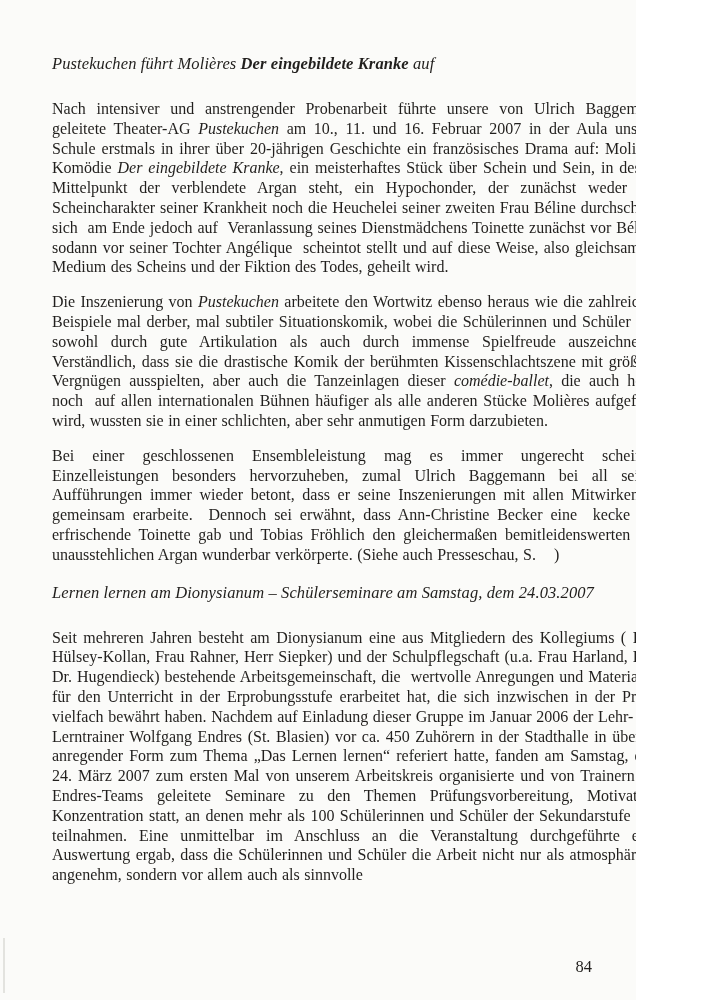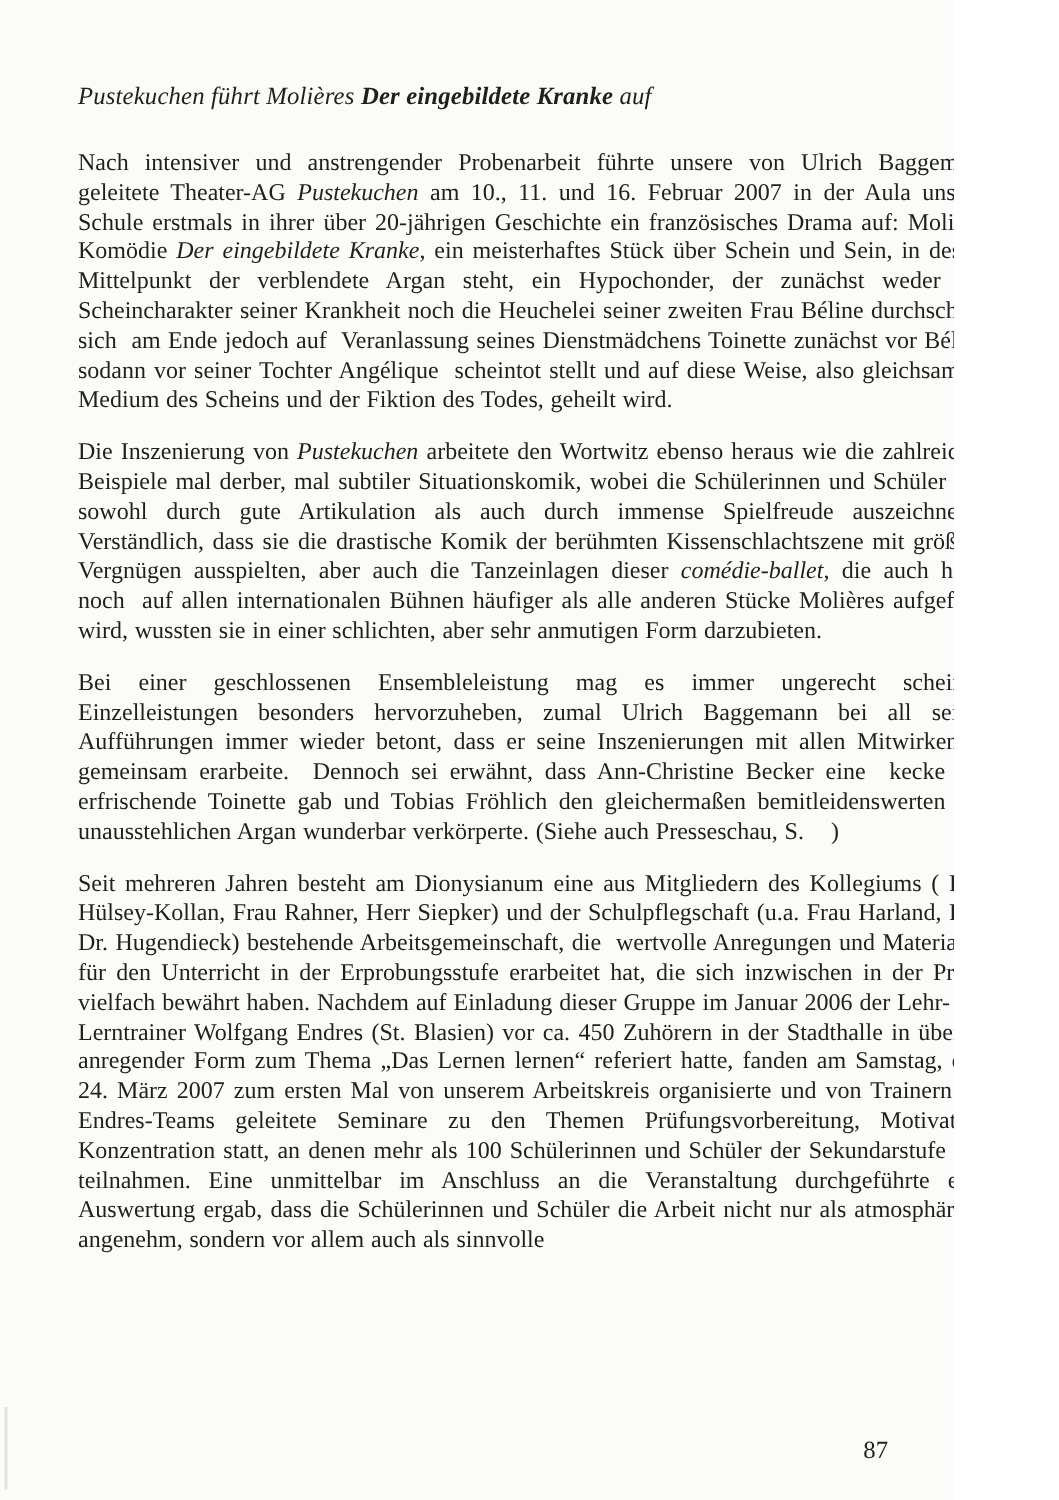--- a/index.html
+++ b/index.html
@@ -69,19 +69,20 @@
   <div class="content">
 
     <h1 class="title"><span class="it">Pustekuchen führt Molières </span><span class="it b">Der eingebildete Kranke</span><span class="it"> auf</span></h1>
 
     <p class="para"><span>Nach intensiver und anstrengender Probenarbeit führte unsere von Ulrich Baggemann geleitete Theater-AG&nbsp;</span><span class="it">Pustekuchen</span><span> am 10., 11. und 16. Februar 2007 in der Aula unserer Schule erstmals in ihrer über 20-jährigen Geschichte ein französisches Drama auf: Molières Komödie </span><span class="it">Der eingebildete Kranke</span><span>, ein meisterhaftes Stück über Schein und Sein, in dessen Mittelpunkt der verblendete Argan steht, ein Hypochonder, der zunächst weder den Scheincharakter seiner Krankheit noch die Heuchelei seiner zweiten Frau Béline durchschaut, sich&nbsp; am Ende jedoch auf&nbsp; Veranlassung seines Dienstmädchens Toinette zunächst vor Béline, sodann vor seiner Tochter Angélique&nbsp; scheintot stellt und auf diese Weise, also gleichsam im Medium des Scheins und der Fiktion des Todes, geheilt wird.</span></p>
 
     <p class="para"><span>Die Inszenierung von </span><span class="it">Pustekuchen</span><span> arbeitete den Wortwitz ebenso heraus wie die zahlreichen Beispiele mal derber, mal subtiler Situationskomik, wobei die Schülerinnen und Schüler sich sowohl durch gute Artikulation als auch durch immense Spielfreude auszeichneten. Verständlich, dass sie die drastische Komik der berühmten Kissenschlachtszene mit größtem Vergnügen ausspielten, aber auch die Tanzeinlagen dieser </span><span class="it">comédie-ballet</span><span>, die auch heute noch&nbsp; auf allen internationalen Bühnen häufiger als alle anderen Stücke Molières aufgeführt wird, wussten sie in einer schlichten, aber sehr anmutigen Form darzubieten.</span></p>
 
     <p class="para"><span>Bei einer geschlossenen Ensembleleistung mag es immer ungerecht scheinen, Einzelleistungen besonders hervorzuheben, zumal Ulrich Baggemann bei all seinen Aufführungen immer wieder betont, dass er seine Inszenierungen mit allen Mitwirkenden gemeinsam erarbeite.&nbsp; Dennoch sei erwähnt, dass Ann-Christine Becker eine&nbsp; kecke und erfrischende Toinette gab und Tobias Fröhlich den gleichermaßen bemitleidenswerten und unausstehlichen Argan wunderbar verkörperte. (Siehe auch Presseschau, S.&nbsp;&nbsp;&nbsp;&nbsp;)</span></p>
 
+    <h2 class="subtitle"><span class="it">Lernen lernen am Dionysianum – Schülerseminare am Samstag, dem 24.03.2007</span></h2>
 
     <p class="para"><span>Seit mehreren Jahren besteht am Dionysianum eine aus Mitgliedern des Kollegiums ( Frau Hülsey-Kollan, Frau Rahner, Herr Siepker) und der Schulpflegschaft (u.a. Frau Harland, Frau Dr. Hugendieck) bestehende Arbeitsgemeinschaft, die&nbsp; wertvolle Anregungen und Materialien für den Unterricht in der Erprobungsstufe erarbeitet hat, die sich inzwischen in der Praxis vielfach bewährt haben. Nachdem auf Einladung dieser Gruppe im Januar 2006 der Lehr- und Lerntrainer Wolfgang Endres (St. Blasien) vor ca. 450 Zuhörern in der Stadthalle in überaus anregender Form zum Thema „Das Lernen lernen“ referiert hatte, fanden am Samstag, dem 24. März 2007 zum ersten Mal von unserem Arbeitskreis organisierte und von Trainern des Endres-Teams geleitete Seminare zu den Themen Prüfungsvorbereitung, Motivation, Konzentration statt, an denen mehr als 100 Schülerinnen und Schüler der Sekundarstufe I&nbsp;&nbsp;&nbsp;&nbsp; teilnahmen. Eine unmittelbar im Anschluss an die Veranstaltung durchgeführte erste Auswertung ergab, dass die Schülerinnen und Schüler die Arbeit nicht nur als atmosphärisch angenehm, sondern vor allem auch als sinnvolle</span></p>
 
   </div>
 
-  <div class="page-number">87</div>
+  <div class="page-number">84</div>
 </div>
 
 </body></html>

